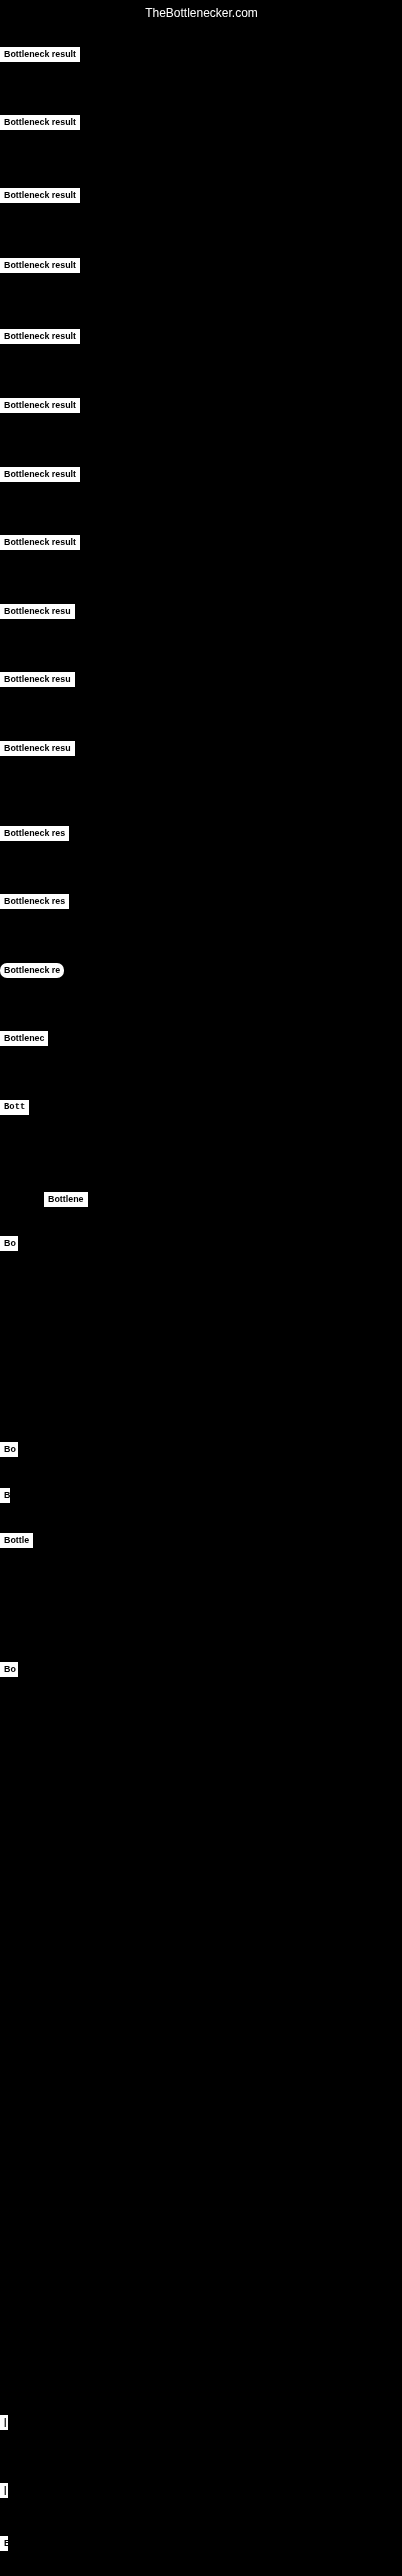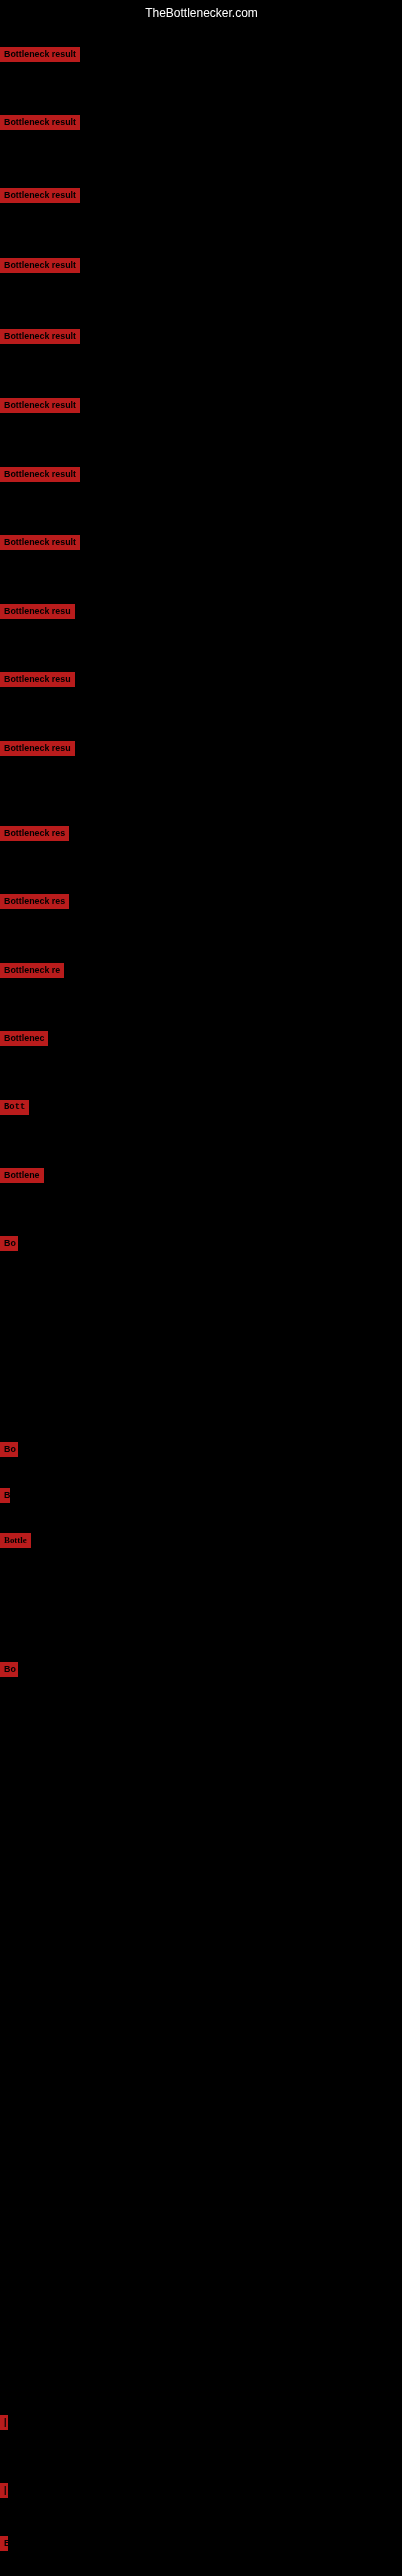--- a/index.html
+++ b/index.html
@@ -15,21 +15,21 @@
       position: relative;
     }
     .site-title {
       text-align: center;
       color: #ffffff;
       font-size: 12px;
       padding: 6.4px 0;
       width: 100%;
     }
     .bottleneck-badge {
-      background-color: #b91c1c;
+      background-color: #ffffff;
       color: #000000;
       font-size: 8.9px;
       font-weight: bold;
       padding: 2.4px 4px;
       display: inline-block;
       position: absolute;
       left: 0;
       white-space: nowrap;
       overflow: hidden;
     }
@@ -45,25 +45,25 @@
 <div class="bottleneck-badge" style="top: 258px; max-width: 115px;">Bottleneck result</div>
 <div class="bottleneck-badge" style="top: 329px; max-width: 115px;">Bottleneck result</div>
 <div class="bottleneck-badge" style="top: 398px; max-width: 109px;">Bottleneck result</div>
 <div class="bottleneck-badge" style="top: 467px; max-width: 105px;">Bottleneck result</div>
 <div class="bottleneck-badge" style="top: 535px; max-width: 102px;">Bottleneck result</div>
 <div class="bottleneck-badge" style="top: 604px; max-width: 95px;">Bottleneck resu</div>
 <div class="bottleneck-badge" style="top: 672px; max-width: 93px;">Bottleneck resu</div>
 <div class="bottleneck-badge" style="top: 741px; max-width: 90px;">Bottleneck resu</div>
 <div class="bottleneck-badge" style="top: 826px; max-width: 87px;">Bottleneck res</div>
 <div class="bottleneck-badge" style="top: 894px; max-width: 85px;">Bottleneck res</div>
-<div class="bottleneck-badge" style="top: 963px; max-width: 79px;">Bottleneck re</div>
+<div class="bottleneck-badge" style="top: 963px; max-width: 79px; border-radius: 7px;">Bottleneck re</div>
 <div class="bottleneck-badge" style="top: 1031px; max-width: 64px;">Bottlenec</div>
 <div class="bottleneck-badge" style="top: 1100px; max-width: 31px; font-family: Liberation Mono, monospace;">Bott</div>
-<div class="bottleneck-badge" style="top: 1168px; max-width: 56px;">Bottlene</div>
+<div class="bottleneck-badge" style="top: 1192px; max-width: 56px; margin-left: 44px;">Bottlene</div>
 <div class="bottleneck-badge" style="top: 1236px; max-width: 17.7px;">Bo</div>
 <div class="bottleneck-badge" style="top: 1442px; max-width: 17.7px;">Bo</div>
 <div class="bottleneck-badge" style="top: 1488px; max-width: 9.7px;">B</div>
-<div class="bottleneck-badge" style="top: 1533px; max-width: 44px; font-family: Liberation Serif, serif;">Bottle</div>
+<div class="bottleneck-badge" style="top: 1533px; max-width: 44px;">Bottle</div>
 <div class="bottleneck-badge" style="top: 1662px; max-width: 17.7px;">Bo</div>
 <div class="bottleneck-badge" style="top: 2415px; max-width: 6.4px;">|</div>
 <div class="bottleneck-badge" style="top: 2483px; max-width: 6.4px;">|</div>
 <div class="bottleneck-badge" style="top: 2536px; max-width: 8px;">E</div>
 
 
 </body></html>

